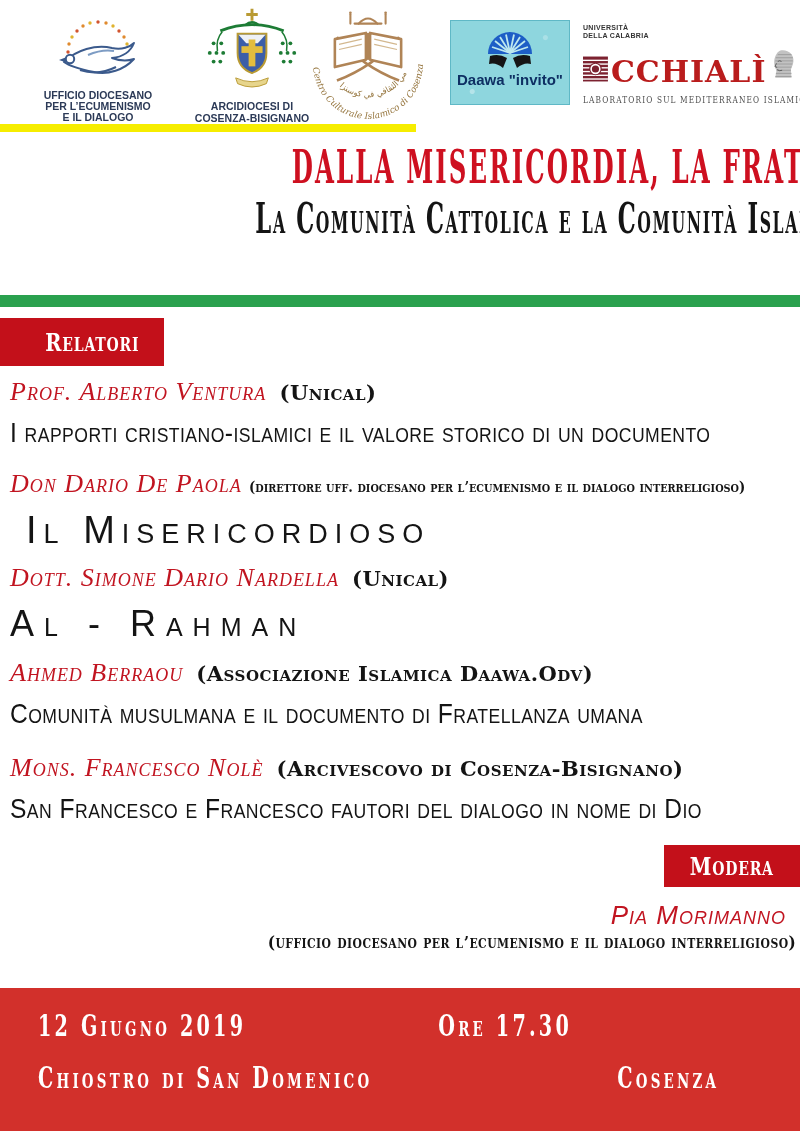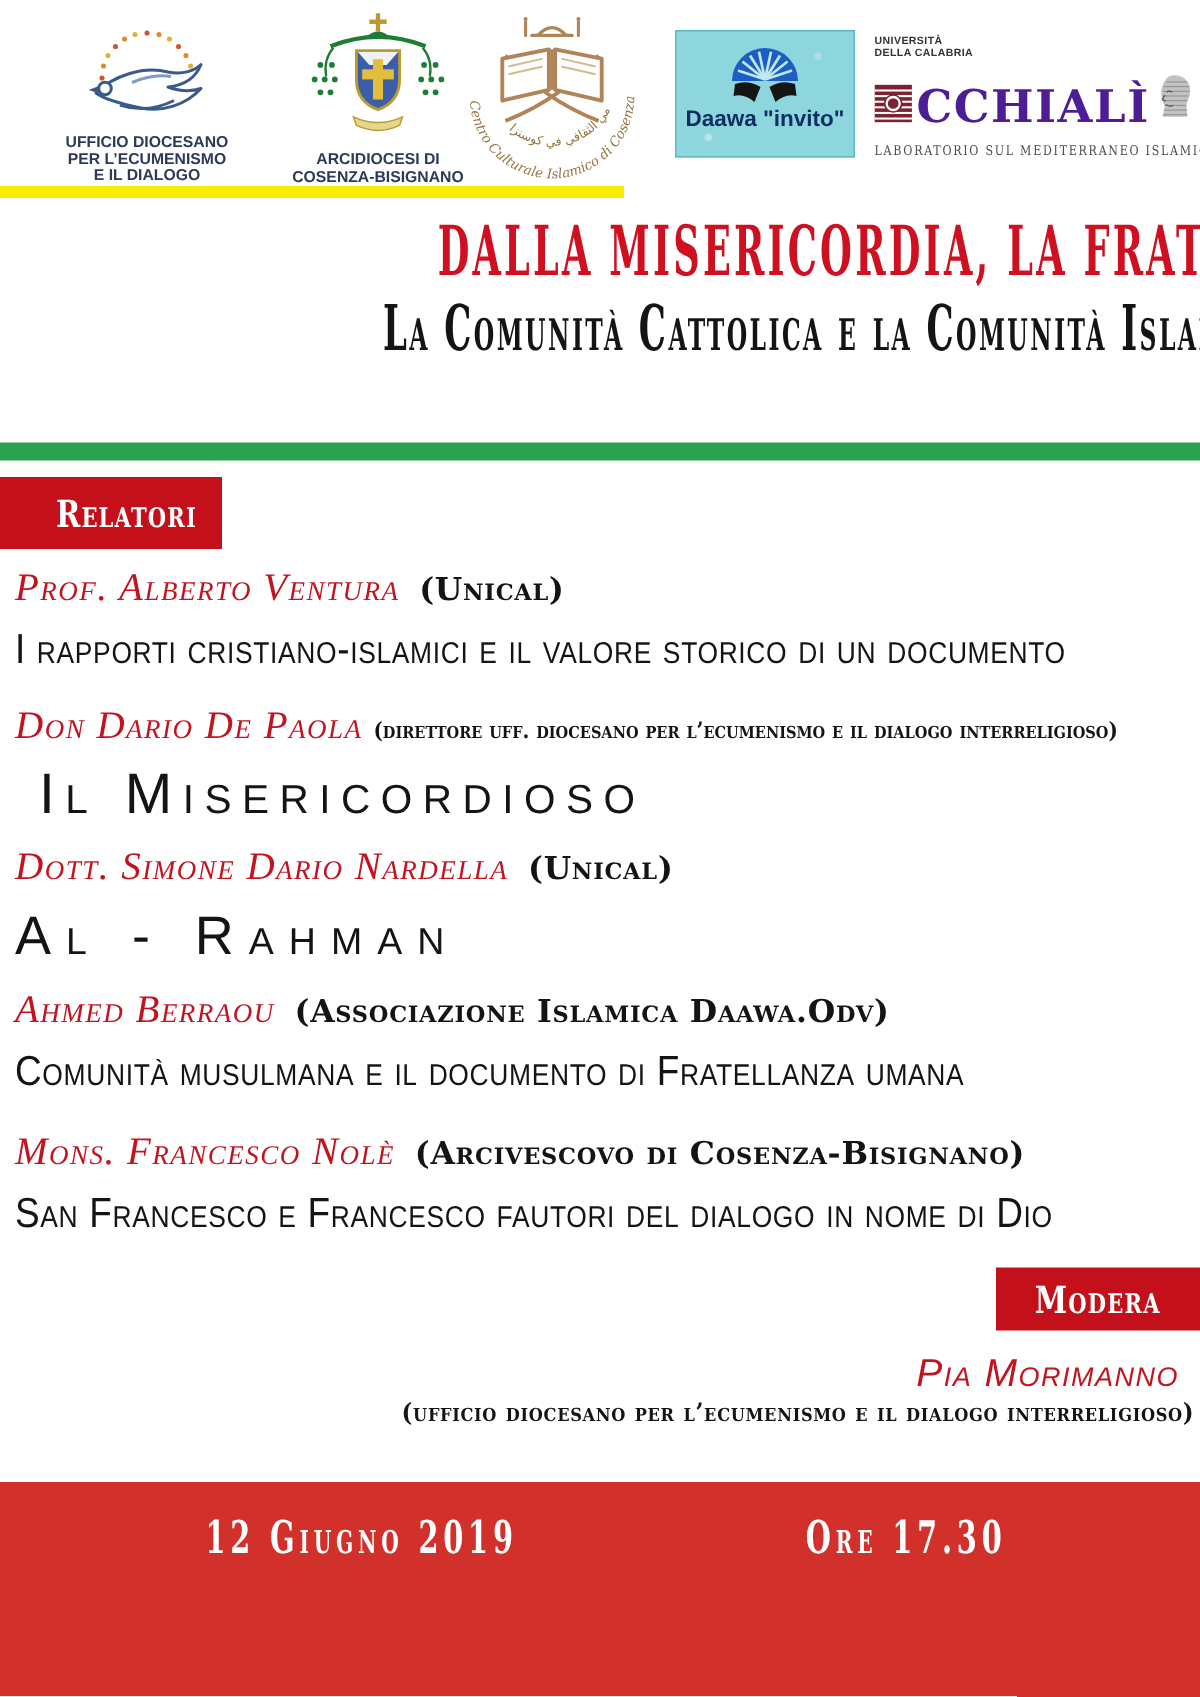--- a/index.html
+++ b/index.html
@@ -15,21 +15,21 @@
   .logo-arcidiocesi .logo-caption{font-size:10.5px;line-height:11.5px;margin-top:1px;}
   .logo-centro{left:298px;top:6px;width:140px;height:116px;}
   .logo-daawa{left:450px;top:20px;width:120px;height:85px;box-sizing:border-box;
               background:#8ed6de;border:1px solid #5fb8c6;
               background-image:radial-gradient(circle at 18% 85%, rgba(255,255,255,.35) 0 2px, rgba(255,255,255,0) 3px 9px),
                                radial-gradient(circle at 80% 20%, rgba(255,255,255,.25) 0 2px, rgba(255,255,255,0) 3px 8px);}
   .daawa-caption{font-family:"Liberation Sans",sans-serif;font-weight:bold;font-size:15px;color:#0e2f63;margin-top:1px;}
   .logo-occhiali{left:583px;top:24px;width:214px;text-align:left;}
   .occ-univ{font-family:"Liberation Sans",sans-serif;font-size:7px;line-height:7.5px;color:#333;letter-spacing:.3px;font-weight:bold;}
   .occ-row{display:flex;align-items:flex-end;gap:3px;margin-top:1px;}
-  .occ-title{font-family:"DejaVu Serif",serif;font-weight:bold;font-size:30px;line-height:32px;color:#4c1d95;letter-spacing:1px;}
+  .occ-title{font-family:"DejaVu Serif",serif;font-weight:bold;font-size:30px;line-height:32px;color:#b91c1c;letter-spacing:1px;}
   .occ-sub{margin-top:3px;font-size:9px;color:#4b4b4b;letter-spacing:1.4px;white-space:nowrap;
            display:inline-block;transform:scaleX(.82);transform-origin:left center;}
 
   
   .bar-yellow{position:absolute;top:124px;left:0;width:416px;height:8px;background:var(--yellow,#f6ed00);}
   .bar-green{position:absolute;top:295px;left:0;right:0;height:12px;background:var(--green,#2aa14e);}
 
   
   .title-main{position:absolute;top:140px;left:0;right:0;text-align:center;white-space:nowrap;
               font-weight:bold;font-size:46px;color:var(--title-red,#ce1020);}
@@ -37,21 +37,21 @@
   .subtitle{position:absolute;left:0;right:0;text-align:center;white-space:nowrap;
             font-weight:bold;font-variant:small-caps;font-size:42px;color:var(--ink,#141414);}
   .subtitle>span{display:inline-block;transform:scaleX(.54);letter-spacing:3px;}
   .subtitle-1{top:194px;}
   .subtitle-2{top:242px;}
 
   
   .badge{position:absolute;background:var(--badge-red,#c3101a);color:#fff;display:flex;align-items:center;
          justify-content:center;font-weight:bold;font-variant:small-caps;font-size:25px;}
   .badge>span{display:inline-block;transform:scaleX(.78);letter-spacing:1px;}
-  .badge-relatori{top:318px;left:0;width:148px;height:48px;padding-left:21px;box-sizing:border-box;}
+  .badge-relatori{top:318px;left:0;width:164px;height:48px;padding-left:21px;box-sizing:border-box;}
   .badge-modera{top:845px;right:0;width:136px;height:42px;}
 
   
   .speaker{position:absolute;left:10px;right:0;}
   .sp-line{white-space:nowrap;line-height:36px;}
   .sp-name{font-family:Liberation Serif, serif;font-style:italic;font-variant:small-caps;
            font-size:26px;color:var(--name-red,#c11420);letter-spacing:1px;}
   .sp-aff{font-family:"DejaVu Serif",serif;font-weight:bold;font-variant:small-caps;font-size:21px;
           color:var(--ink,#141414);margin-left:8px;letter-spacing:.5px;}
   .sp-topic{margin-top:4px;white-space:nowrap;font-family:"Liberation Sans",sans-serif;
@@ -72,21 +72,21 @@
   
   .modera-name{position:absolute;top:900px;right:14px;font-family:"Liberation Sans",sans-serif;
                font-style:italic;font-variant:small-caps;font-size:26px;color:var(--name-red,#c11420);letter-spacing:1px;}
   .modera-aff{position:absolute;top:932px;right:4px;font-weight:bold;font-variant:small-caps;font-size:17px;
               white-space:nowrap;color:var(--ink,#141414);}
   .modera-aff>span{display:inline-block;transform:scaleX(.9);transform-origin:right center;letter-spacing:.5px;}
 
   
   .footer{position:absolute;top:988px;left:0;right:0;bottom:0;background:var(--footer-red,#d2302b);color:#fff;
           font-weight:bold;font-variant:small-caps;}
-  .f-row{position:absolute;left:38px;right:30px;display:flex;justify-content:center;
+  .f-row{position:absolute;left:38px;right:30px;display:flex;justify-content:flex-start;
          white-space:nowrap;font-size:30px;}
   .f-row-1{top:20px;}
   .f-row-2{top:72px;}
   .f-left{display:inline-block;transform:scaleX(.64);transform-origin:left center;letter-spacing:5px;}
   .f-right{display:inline-block;transform:scaleX(.64);transform-origin:right center;letter-spacing:5px;}
 </style>
 </head>
 <body>
 
 <div class="poster">
@@ -305,15 +305,19 @@
   <div class="modera-name">Pia Morimanno</div>
   <div class="modera-aff">
     <span>(ufficio diocesano per l’ecumenismo e il dialogo interreligioso)</span>
   </div>
 
   <div class="footer">
     <div class="f-row f-row-1">
       <span class="f-left">12 Giugno 2019</span>
       <span class="f-right">Ore 17.30</span>
     </div>
+    <div class="f-row f-row-2">
+      <span class="f-left">Chiostro di San Domenico</span>
+      <span class="f-right">Cosenza</span>
+    </div>
   </div>
 
 </div>
 
 </body></html>

